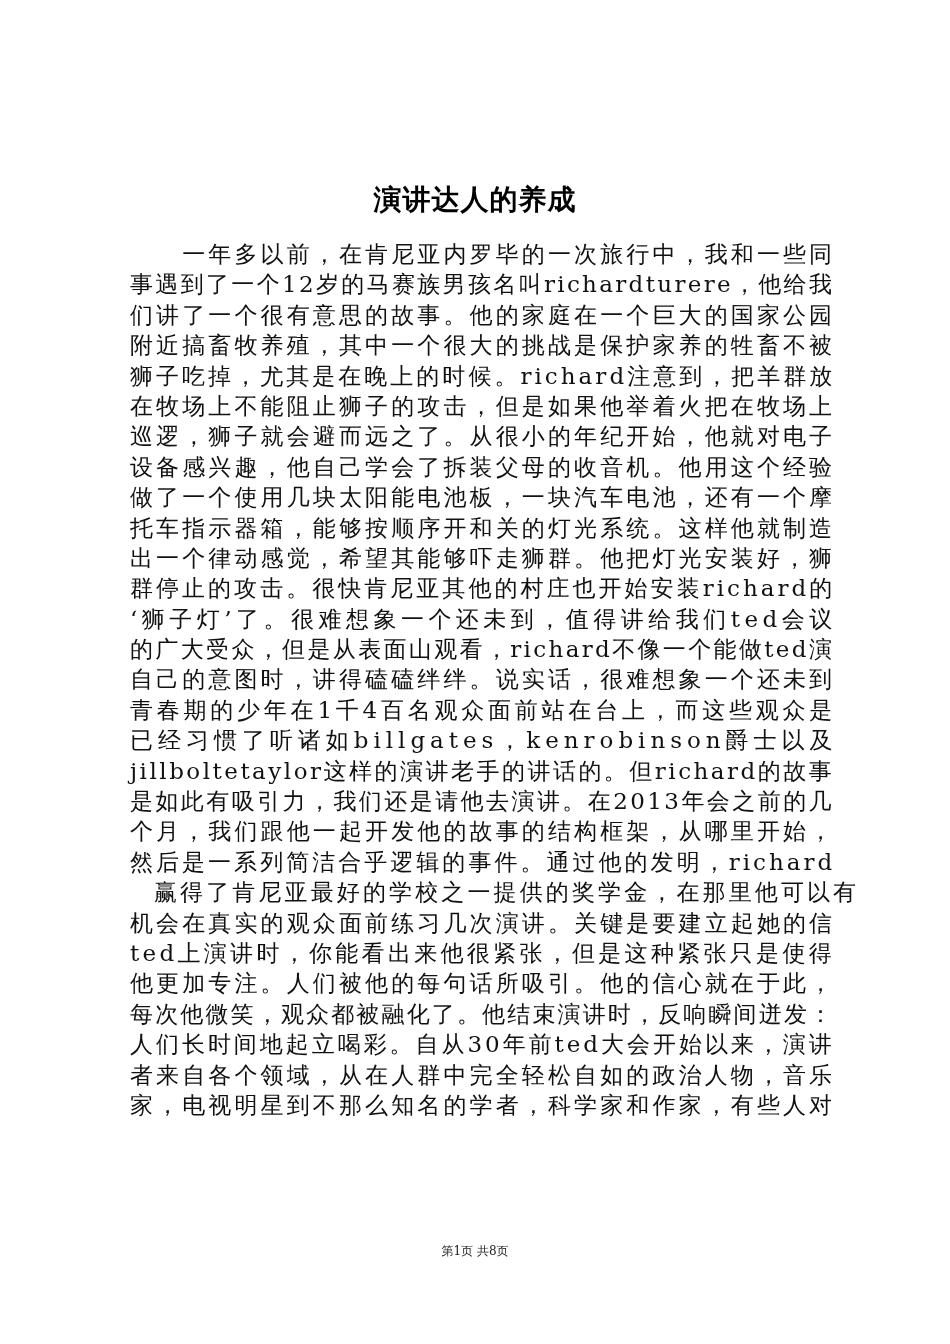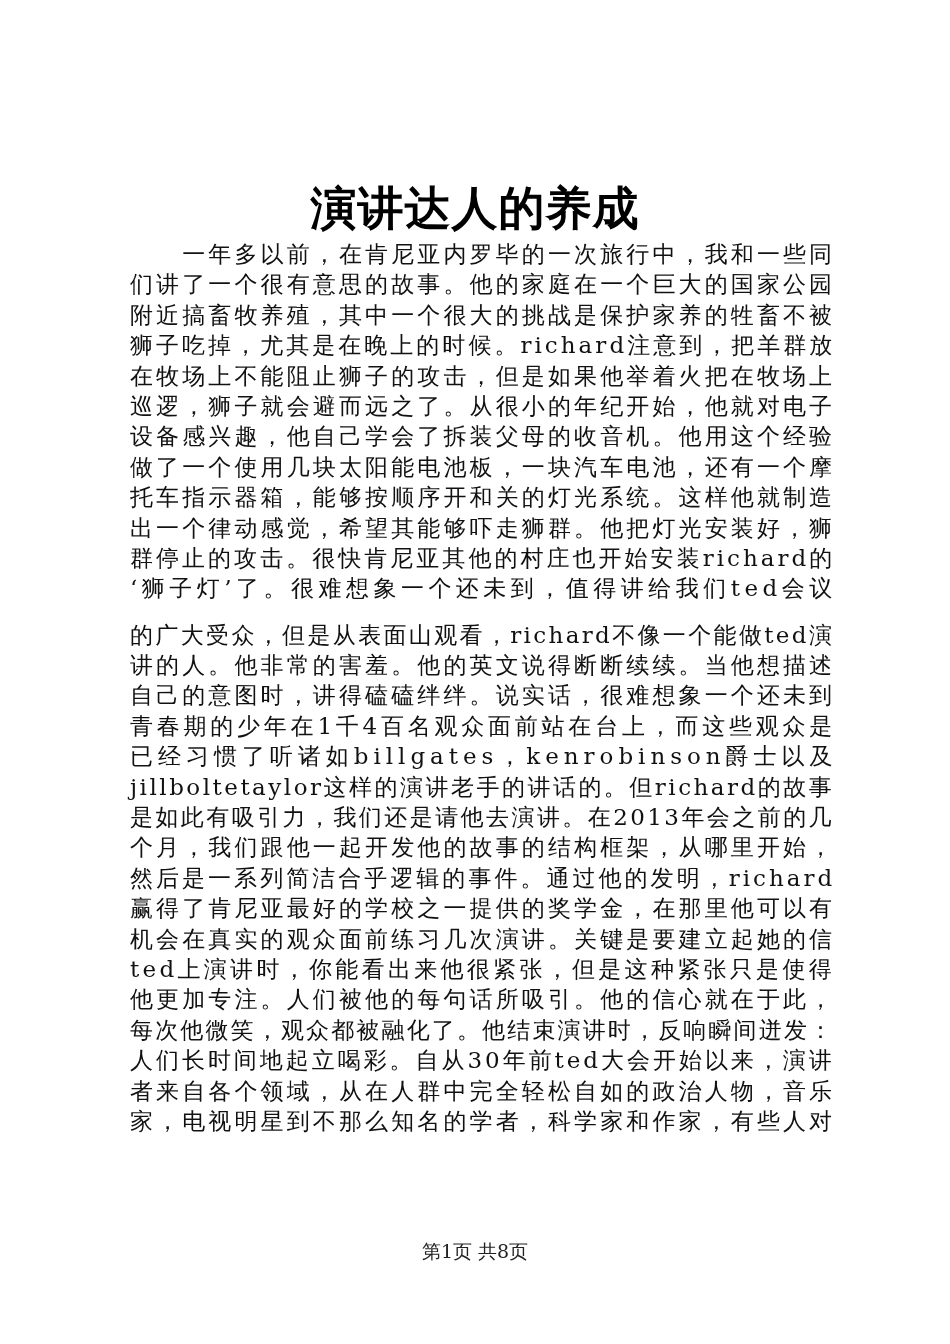--- a/index.html
+++ b/index.html
@@ -1,62 +1,62 @@
 <!DOCTYPE html>
 <html><head>
 <meta charset="utf-8">
 <style>
   html, body { margin: 0; padding: 0; background: #ffffff; }
   body { width: 950px; height: 1344px; position: relative; overflow: hidden; }
   .page { position: absolute; left: 0; top: 0; width: 950px; height: 1344px; background: #fff; }
   .title {
-    position: absolute; left: 0; top: 186px; width: 950px; text-align: center;
-    font-family: "DejaVu Sans", sans-serif; font-weight: bold; font-size: 46px;
+    position: absolute; left: 0; top: 178px; width: 950px; text-align: center;
+    font-family: "DejaVu Sans", sans-serif; font-weight: bold; font-size: 28px;
     color: #000; letter-spacing: 1px; line-height: 44px;
   }
   .body {
     position: absolute; left: 130px; top: 239px; width: 702px;
     font-family: "DejaVu Serif", serif; font-size: 23px; line-height: 30.4px;
     color: #111;
   }
   .line { display: block; white-space: nowrap; text-align: justify; text-align-last: justify; height: 30.4px; overflow: visible; }
   .footer {
     position: absolute; left: 0; top: 1241px; width: 950px; text-align: center;
-    font-family: "DejaVu Serif", serif; font-size: 19px; color: #222; line-height: 20px;
+    font-family: "DejaVu Serif", serif; font-size: 12px; color: #222; line-height: 20px;
   }
 </style>
 </head>
 <body>
 
 <div class="page">
   <div class="title">演讲达人的养成</div>
 
   <div class="body">
     <span class="line" style="display: block; text-align: left; text-align-last: left; letter-spacing: 3.12px;">　　一年多以前，在肯尼亚内罗毕的一次旅行中，我和一些同</span>
+    <span class="line" style="display: block; text-align: left; text-align-last: left; letter-spacing: 2.33px;">事遇到了一个12岁的马赛族男孩名叫richardturere，他给我</span>
     <span class="line" style="display: block; text-align: left; text-align-last: left; letter-spacing: 3.12px;">们讲了一个很有意思的故事。他的家庭在一个巨大的国家公园</span>
     <span class="line" style="display: block; text-align: left; text-align-last: left; letter-spacing: 3.12px;">附近搞畜牧养殖，其中一个很大的挑战是保护家养的牲畜不被</span>
     <span class="line" style="display: block; text-align: right; text-align-last: left; letter-spacing: 3.03px;">狮子吃掉，尤其是在晚上的时候。richard注意到，把羊群放</span>
     <span class="line" style="display: block; text-align: left; text-align-last: left; letter-spacing: 3.12px;">在牧场上不能阻止狮子的攻击，但是如果他举着火把在牧场上</span>
     <span class="line" style="display: block; text-align: left; text-align-last: left; letter-spacing: 3.12px;">巡逻，狮子就会避而远之了。从很小的年纪开始，他就对电子</span>
     <span class="line" style="display: block; text-align: left; text-align-last: left; letter-spacing: 3.12px;">设备感兴趣，他自己学会了拆装父母的收音机。他用这个经验</span>
     <span class="line" style="display: block; text-align: center; text-align-last: left; letter-spacing: 3.12px;">做了一个使用几块太阳能电池板，一块汽车电池，还有一个摩</span>
     <span class="line" style="display: block; text-align: left; text-align-last: left; letter-spacing: 3.12px;">托车指示器箱，能够按顺序开和关的灯光系统。这样他就制造</span>
     <span class="line" style="display: block; text-align: left; text-align-last: left; letter-spacing: 3.12px;">出一个律动感觉，希望其能够吓走狮群。他把灯光安装好，狮</span>
     <span class="line" style="display: block; text-align: left; text-align-last: left; letter-spacing: 3.03px;">群停止的攻击。很快肯尼亚其他的村庄也开始安装richard的</span>
     <span class="line" style="display: block; text-align: left; text-align-last: left; letter-spacing: 4.48px;">‘狮子灯’了。很难想象一个还未到，值得讲给我们ted会议</span>
-    <span class="line" style="display: block; text-align: left; text-align-last: left; letter-spacing: 2.35px; margin-top: 16px;">的广大受众，但是从表面山观看，richard不像一个能做ted演</span>
-    <span class="line" style="display: block; text-align: left; text-align-last: left; letter-spacing: 3.12px;">讲的人。他非常的害羞。他的英文说得断断续续。当他想描述</span>
+    <span class="line" style="display: block; text-align: left; text-align-last: left; letter-spacing: 2.35px;">的广大受众，但是从表面山观看，richard不像一个能做ted演</span>
     <span class="line" style="display: block; text-align: left; text-align-last: left; letter-spacing: 3.12px;">自己的意图时，讲得磕磕绊绊。说实话，很难想象一个还未到</span>
     <span class="line" style="display: block; text-align: left; text-align-last: left; letter-spacing: 3.77px;">青春期的少年在1千4百名观众面前站在台上，而这些观众是</span>
     <span class="line" style="display: block; text-align: left; text-align-last: left; letter-spacing: 4.97px;">已经习惯了听诸如billgates，kenrobinson爵士以及</span>
     <span class="line" style="display: block; text-align: left; text-align-last: left; letter-spacing: 2.49px;">jillboltetaylor这样的演讲老手的讲话的。但richard的故事</span>
     <span class="line" style="display: block; text-align: left; text-align-last: left; letter-spacing: 2.43px;">是如此有吸引力，我们还是请他去演讲。在2013年会之前的几</span>
     <span class="line" style="display: block; text-align: left; text-align-last: left; letter-spacing: 3.12px;">个月，我们跟他一起开发他的故事的结构框架，从哪里开始，</span>
     <span class="line" style="display: block; text-align: left; text-align-last: left; letter-spacing: 3.03px;">然后是一系列简洁合乎逻辑的事件。通过他的发明，richard</span>
-    <span class="line" style="display: block; text-align: left; text-align-last: left; letter-spacing: 3.12px;">赢得了肯尼亚最好的学校之一提供的奖学金，在那里他可以有</span>
+    <span class="line" style="display: block; text-align: left; text-align-last: left; letter-spacing: 3.12px; margin-left: 24px;">赢得了肯尼亚最好的学校之一提供的奖学金，在那里他可以有</span>
     <span class="line" style="display: block; text-align: left; text-align-last: left; letter-spacing: 3.12px;">机会在真实的观众面前练习几次演讲。关键是要建立起她的信</span>
     <span class="line" style="display: block; text-align: left; text-align-last: left; letter-spacing: 3.3px;">ted上演讲时，你能看出来他很紧张，但是这种紧张只是使得</span>
     <span class="line" style="display: block; text-align: center; text-align-last: left; letter-spacing: 3.12px;">他更加专注。人们被他的每句话所吸引。他的信心就在于此，</span>
     <span class="line" style="display: block; text-align: left; text-align-last: left; letter-spacing: 2.15px;">每次他微笑，观众都被融化了。他结束演讲时，反响瞬间迸发：</span>
     <span class="line" style="display: block; text-align: left; text-align-last: left; letter-spacing: 2.96px;">人们长时间地起立喝彩。自从30年前ted大会开始以来，演讲</span>
     <span class="line" style="display: block; text-align: left; text-align-last: left; letter-spacing: 3.12px;">者来自各个领域，从在人群中完全轻松自如的政治人物，音乐</span>
     <span class="line" style="display: block; text-align: left; text-align-last: left; letter-spacing: 3.12px;">家，电视明星到不那么知名的学者，科学家和作家，有些人对</span>
   </div>
 
   <div class="footer">第1页  共8页</div>

